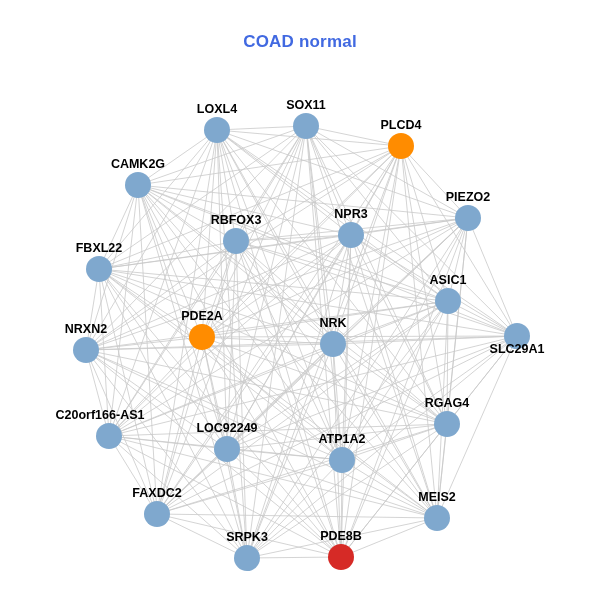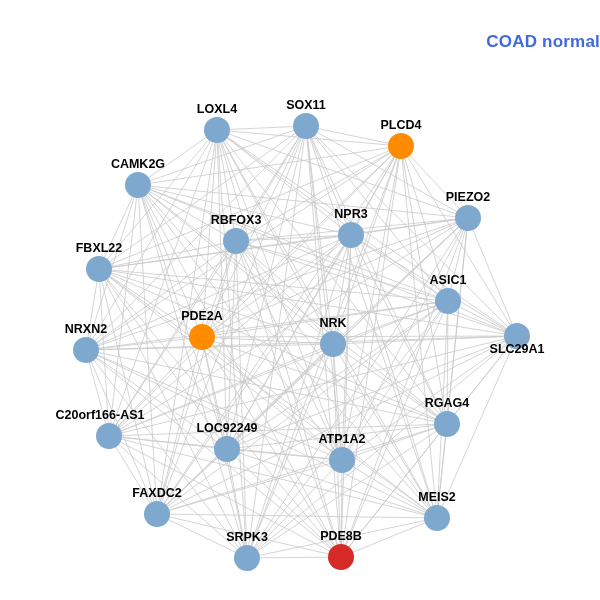--- a/index.html
+++ b/index.html
@@ -13,21 +13,21 @@
     height: 600px;
     overflow: hidden;
     font-family: "Liberation Sans", sans-serif;
     background: #ffffff;
   }
   #chart-title {
     position: absolute;
     top: 32px;
     left: 0;
     width: 100%;
-    text-align: right;
+    text-align: center;
     font-weight: bold;
     font-size: 17px;
     letter-spacing: 0.2px;
   }
   svg.network {
     position: absolute;
     top: 0;
     left: 0;
   }
   .node-label {

